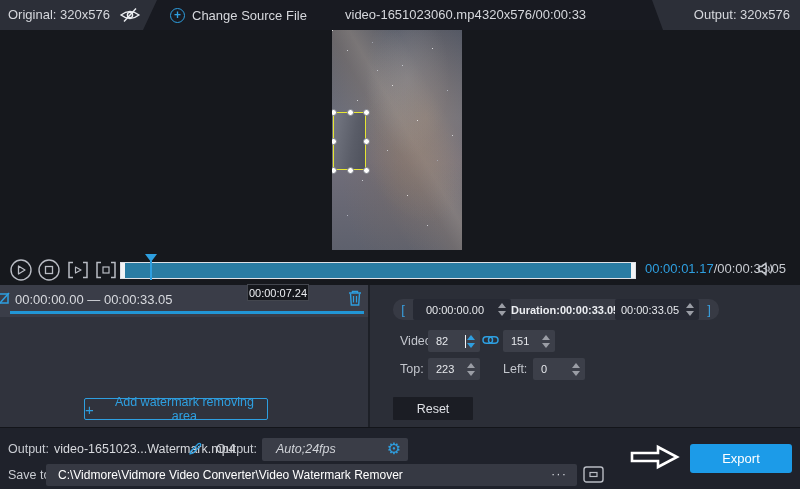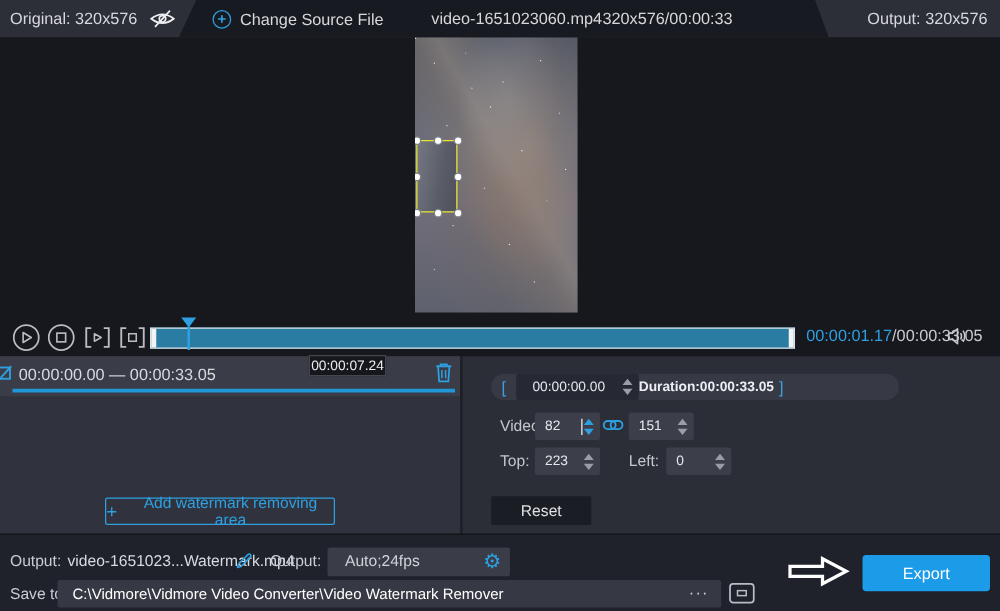--- a/index.html
+++ b/index.html
@@ -92,21 +92,21 @@
                color:#dfe1e6; font-size:12.5px; border:none; border-radius:1px; cursor:pointer; }
 
   
   .bottombar { position:absolute; left:0; top:427px; width:800px; height:62px; background:#1f222b;
                border-top:1px solid #13151a; }
   .bb-label { position:absolute; font-size:12.5px; color:#c9ccd2; white-space:nowrap; }
   .bb-value { position:absolute; font-size:12.5px; color:#d8dade; white-space:nowrap; }
   .pencil-btn { position:absolute; left:188px; top:13px; cursor:pointer; }
   .format-box { position:absolute; left:262px; top:10px; width:146px; height:23px; background:#3a3d47;
                 border-radius:2px; cursor:pointer; }
-  .format-val { position:absolute; left:14px; top:4px; font-size:12.5px; color:#d0d3d8; }
+  .format-val { position:absolute; left:14px; top:4px; font-size:12.5px; color:#d0d3d8;font-style:italic; }
   .gear { position:absolute; right:7px; top:1px; font-size:16px; color:#2e9fe0; cursor:pointer; }
   .path-box { position:absolute; left:46px; top:36px; width:531px; height:22px; background:#363943;
               border-radius:2px; cursor:text; }
   .path-val { position:absolute; left:12px; top:4px; font-size:12px; color:#ffffff; white-space:nowrap; }
   .more-btn { position:absolute; right:10px; top:0; height:22px; line-height:20px; color:#cfd2d8;
               font-size:13px; letter-spacing:1px; cursor:pointer; }
   .folder-btn { position:absolute; left:583px; top:37px; cursor:pointer; }
   .arrow-anno { position:absolute; left:630px; top:16px; }
   .export-btn { position:absolute; left:690px; top:16px; width:102px; height:29px; background:#1c9be8;
                 border:none; border-radius:3px; color:#ffffff; font-size:13px; cursor:pointer; }
@@ -234,20 +234,27 @@
     <div class="time-pill">
       <div class="bracket">[</div>
       <div class="pill-box b1">
         <span class="pill-val">00:00:00.00</span>
         <span class="spin">
             <span class="up"></span>
             <span class="dn"></span>
           </span>
       </div>
       <div class="pill-dur">Duration:00:00:33.05</div>
+      <div class="pill-box b2">
+        <span class="pill-val">00:00:33.05</span>
+        <span class="spin">
+            <span class="up"></span>
+            <span class="dn"></span>
+          </span>
+      </div>
       <div class="bracket">]</div>
     </div>
 
     <div class="fld-label" style="left:30px;top:49px;">Video:</div>
     <div class="num-input" style="left:58px;top:45px;">
       <span class="num-val">82</span>
       <span class="caret"></span>
       <span class="spin blue">
           <span class="up"></span>
           <span class="dn"></span>

